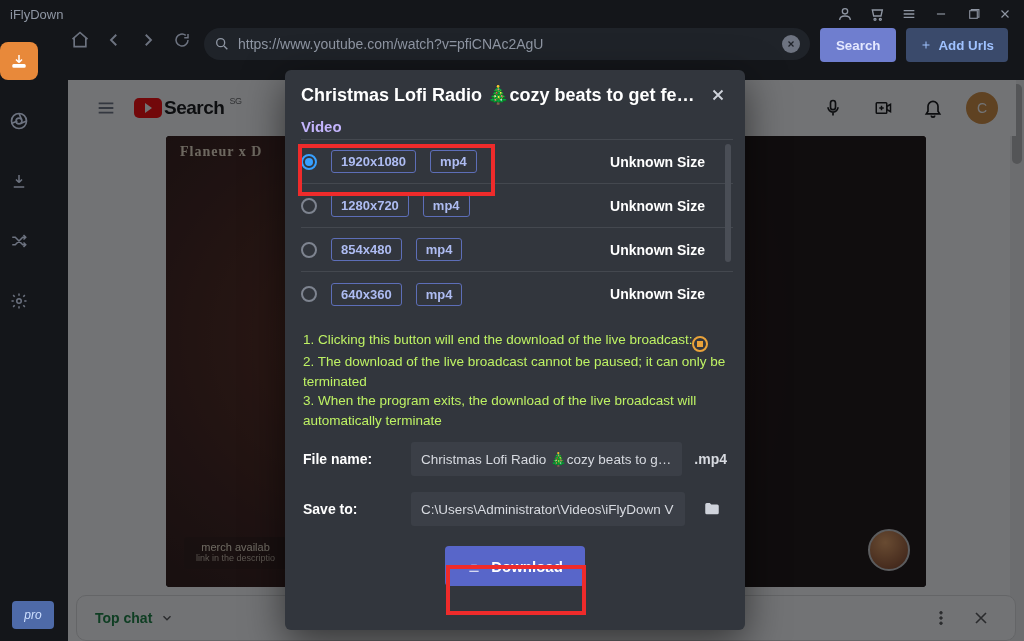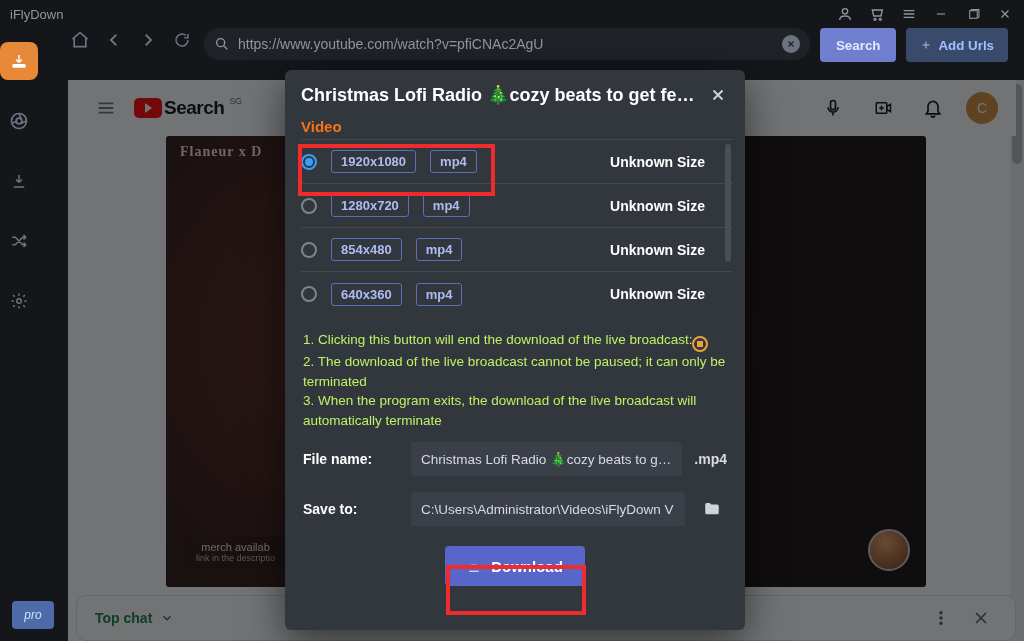--- a/index.html
+++ b/index.html
@@ -177,21 +177,21 @@
     gap:10px;
   }
   .modal-title{
     font-size:18px; font-weight:700; color:#fff;
     white-space:nowrap; overflow:hidden; text-overflow:ellipsis;
     flex:1;
   }
   .modal-close{width:22px;height:22px;cursor:pointer;display:flex;align-items:center;justify-content:center;}
   .modal-close svg{stroke:#cfd3db;}
 
-  .section-label{padding:6px 16px 4px; font-weight:700; color:#f97316; font-size:15px;}
+  .section-label{padding:6px 16px 4px; font-weight:700; color:#c4b5fd; font-size:15px;}
 
   .opts{
     position:relative;
     margin:0 12px 0 16px;
     border-top:1px solid #44484f;
   }
   .opt-row{
     display:flex; align-items:center;
     height:44px; border-bottom:1px solid #44484f;
     gap:14px; padding-right:28px;

